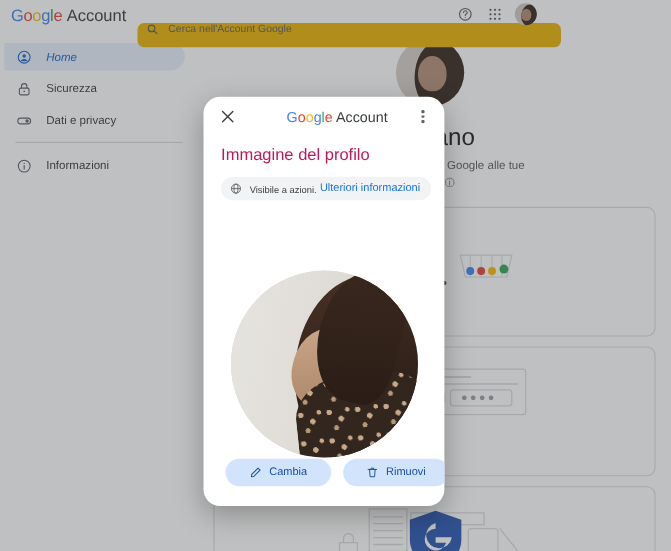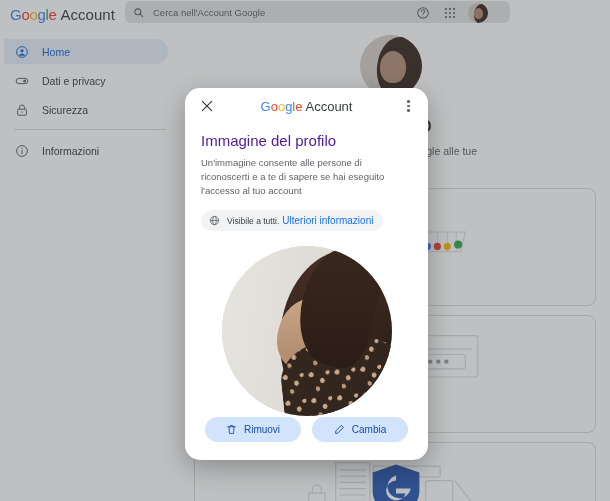--- a/index.html
+++ b/index.html
@@ -17,22 +17,22 @@
     background:#ffffff; display:flex; align-items:center;
     z-index: 2;
   }
   .brand { display:flex; align-items:baseline; margin-left:10px; white-space:nowrap; }
   .brand .g-logo { font-size:15px; letter-spacing:-0.3px; font-weight:400; }
   .brand .g-logo .b { color:#4285F4; } .brand .g-logo .r { color:#EA4335; }
   .brand .g-logo .y { color:#FBBC05; } .brand .g-logo .g { color:#34A853; }
   .brand .acct { font-size:15px; color:#3c4043; margin-left:4px; font-weight:400; }
 
   .searchbox {
-    position:absolute; left:125px; top:1px; width:385px; height:22px;
-    background:#e5e5e5; border-radius:6px; display:flex; align-items:center;
+    position:absolute; left:125px; top:21px; width:385px; height:22px;
+    background:#eab308; border-radius:6px; display:flex; align-items:flex-start;
   }
   .searchbox .s-ico { margin-left:8px; width:11px; height:11px; flex:0 0 auto; }
   .searchbox .s-ico svg { display:block; }
   .searchbox .s-ph { font-size:9.5px; color:#5f6368; margin-left:9px; }
 
   .hdr-icons { position:absolute; right:6px; top:3px; display:flex; align-items:center; gap:9px; }
   .hdr-ico { width:18px; height:18px; display:flex; align-items:center; justify-content:center; }
   .hdr-avatar {
     width:20px; height:20px; border-radius:50%; overflow:hidden;
     background:#cfcac4; position:relative;
@@ -49,21 +49,21 @@
 
   
   .sidebar {
     position:absolute; left:0; top:28px; width:180px; height:473px;
     background:#ffffff; padding-top:11px;
   }
   .nav-item {
     display:flex; align-items:center; height:25px; margin:0 12px 4px 4px;
     border-radius:0 20px 20px 0; padding-left:10px; cursor:pointer;
   }
-  .nav-item.active { background:#e8f0fe; }
+  .nav-item.active { background:#e8f0fe;font-style:italic; }
   .nav-item .n-ico { width:15px; height:15px; flex:0 0 auto; display:flex; align-items:center; justify-content:center; color:#5f6368; }
   .nav-item.active .n-ico { color:#1967d2; }
   .nav-item .n-lbl { font-size:10.5px; color:#3c4043; margin-left:13px; white-space:nowrap; }
   .nav-item.active .n-lbl { color:#1967d2; }
   .nav-sep { height:1px; background:#dadce0; margin:7px 14px 8px 14px; }
 
   
   .main {
     position:absolute; left:180px; top:28px; width:430px; height:473px;
     background:#ffffff; overflow:hidden;
@@ -102,41 +102,41 @@
   .card-illus { position:absolute; left:0; top:6px; width:402px; height:74px; display:flex; align-items:center; justify-content:center; }
   .card-txt { position:absolute; left:14px; top:84px; width:300px; font-size:10px; color:#5f6368; line-height:15px; }
 
   
   .overlay {
     position:absolute; inset:0; background:rgba(60,64,67,0.33); z-index:20;
   }
 
   
   .dialog {
-    position:absolute; left:185px; top:88px; width:243px; height:372px;
+    position:absolute; left:185px; top:88px; width:219px; height:372px;
     background:#ffffff; border-radius:15px; z-index:30;
     box-shadow: 0 8px 26px rgba(0,0,0,0.28);
     overflow:hidden;
   }
   .dlg-head { position:relative; height:36px; }
   .dlg-close { position:absolute; left:14px; top:10px; width:16px; height:16px; cursor:pointer; color:#3c4043; }
   .dlg-brand {
     position:absolute; left:0; top:11px; width:243px; text-align:center;
     font-size:13px; white-space:nowrap;
   }
   .dlg-brand .b { color:#4285F4; } .dlg-brand .r { color:#EA4335; }
   .dlg-brand .y { color:#FBBC05; } .dlg-brand .g { color:#34A853; }
   .dlg-brand .acct { color:#3c4043; margin-left:3px; }
   .dlg-more {
     position:absolute; right:11px; top:9px; width:17px; height:18px;
     display:flex; flex-direction:column; align-items:center; justify-content:center; gap:2px; cursor:pointer;
   }
   .dlg-more i { display:block; width:2.5px; height:2.5px; border-radius:50%; background:#5f6368; }
 
-  .dlg-title { margin:8px 0 0 16px; font-size:15px; color:#4c1d95; font-weight:400; }
+  .dlg-title { margin:8px 0 0 16px; font-size:15px; color:#be185d; font-weight:400; }
   .dlg-desc { margin:7px 16px 0 16px; font-size:9.5px; color:#5f6368; line-height:14px; }
 
   .chip {
     display:inline-flex; align-items:center; margin:12px 0 0 16px;
     background:#f1f3f4; border-radius:14px; height:21px; padding:0 10px 0 8px;
   }
   .chip .c-ico { width:11px; height:11px; color:#5f6368; display:flex; align-items:center; }
   .chip .c-txt { font-size:8.5px; color:#3c4043; margin-left:7px; white-space:nowrap; }
   .chip .c-lnk { font-size:10px; color:#1a73e8; margin-left:3px; white-space:nowrap; }
 
@@ -246,36 +246,36 @@
           <path d="M6.4 18.4c1.2-2.5 3.2-3.7 5.6-3.7s4.4 1.2 5.6 3.7" fill="currentColor" stroke="none"></path>
         </svg>
       </span>
       <span class="n-lbl">Home</span>
     </div>
 
 
     <div class="nav-item">
       <span class="n-ico">
         <svg viewBox="0 0 24 24" width="14" height="14" fill="none" stroke="currentColor" stroke-width="1.7">
-          <rect x="2" y="7.5" width="20" height="9" rx="4.5"></rect>
-          <circle cx="16.5" cy="12" r="2.6" fill="currentColor" stroke="none"></circle>
-        </svg>
-      </span>
-      <span class="n-lbl">Dati e privacy</span>
+          <rect x="4.5" y="10.5" width="15" height="10.5" rx="2"></rect>
+          <path d="M7.8 10.5V7.6a4.2 4.2 0 0 1 8.4 0v2.9"></path>
+          <circle cx="12" cy="15.5" r="1.3" fill="currentColor" stroke="none"></circle>
+        </svg>
+      </span>
+      <span class="n-lbl">Sicurezza</span>
     </div>
 
     <div class="nav-item">
       <span class="n-ico">
         <svg viewBox="0 0 24 24" width="14" height="14" fill="none" stroke="currentColor" stroke-width="1.7">
-          <rect x="4.5" y="10.5" width="15" height="10.5" rx="2"></rect>
-          <path d="M7.8 10.5V7.6a4.2 4.2 0 0 1 8.4 0v2.9"></path>
-          <circle cx="12" cy="15.5" r="1.3" fill="currentColor" stroke="none"></circle>
-        </svg>
-      </span>
-      <span class="n-lbl">Sicurezza</span>
+          <rect x="2" y="7.5" width="20" height="9" rx="4.5"></rect>
+          <circle cx="16.5" cy="12" r="2.6" fill="currentColor" stroke="none"></circle>
+        </svg>
+      </span>
+      <span class="n-lbl">Dati e privacy</span>
     </div>
 
 
 
     <div class="nav-sep"></div>
 
     <div class="nav-item">
       <span class="n-ico">
         <svg viewBox="0 0 24 24" width="14" height="14" fill="none" stroke="currentColor" stroke-width="1.7">
           <circle cx="12" cy="12" r="9.2"></circle>
@@ -408,57 +408,56 @@
         <span><span class="b">G</span><span class="r">o</span><span class="y">o</span><span class="b">g</span><span class="g">l</span><span class="r">e</span></span><span class="acct">Account</span>
       </div>
       <span class="dlg-more">
           <i></i>
           <i></i>
           <i></i>
         </span>
     </div>
 
     <div class="dlg-title">Immagine del profilo</div>
-    <div class="dlg-desc">Un'immagine consente alle persone di riconoscerti e a te di sapere se hai eseguito l'accesso al tuo account</div>
 
     <div class="chip">
       <span class="c-ico">
         <svg viewBox="0 0 24 24" width="11" height="11" fill="none" stroke="#5f6368" stroke-width="1.8">
           <circle cx="12" cy="12" r="9"></circle>
           <ellipse cx="12" cy="12" rx="4" ry="9"></ellipse>
           <line x1="3" y1="12" x2="21" y2="12"></line>
         </svg>
       </span>
-      <span class="c-txt">Visibile a tutti.</span>
+      <span class="c-txt">Visibile a azioni.</span>
       <span class="c-lnk">Ulteriori informazioni</span>
     </div>
 
     <div class="dlg-photo">
       <span class="wall"></span>
       <span class="hair"></span>
       <span class="face"></span>
       <span class="shirt"></span>
       <span class="hairfront"></span>
     </div>
 
     <div class="dlg-actions">
+      <button class="btn">
+        <span class="b-ico">
+          <svg viewBox="0 0 24 24" width="11" height="11" fill="none" stroke="#174ea6" stroke-width="2" stroke-linecap="round" stroke-linejoin="round">
+            <path d="M16.5 3.5 20.5 7.5 8 20 3.5 20.5 4 16z"></path>
+          </svg>
+        </span>
+        <span class="b-lbl">Cambia</span>
+      </button>
       <button class="btn">
         <span class="b-ico">
           <svg viewBox="0 0 24 24" width="11" height="11" fill="none" stroke="#174ea6" stroke-width="1.9" stroke-linecap="round">
             <line x1="3.5" y1="6" x2="20.5" y2="6"></line>
             <path d="M6.5 6 l1 14.5h9L17.5 6"></path>
             <path d="M9.5 6V3.5h5V6"></path>
           </svg>
         </span>
         <span class="b-lbl">Rimuovi</span>
       </button>
-      <button class="btn">
-        <span class="b-ico">
-          <svg viewBox="0 0 24 24" width="11" height="11" fill="none" stroke="#174ea6" stroke-width="2" stroke-linecap="round" stroke-linejoin="round">
-            <path d="M16.5 3.5 20.5 7.5 8 20 3.5 20.5 4 16z"></path>
-          </svg>
-        </span>
-        <span class="b-lbl">Cambia</span>
-      </button>
     </div>
   </div>
 
 </div>
 
 </body></html>

